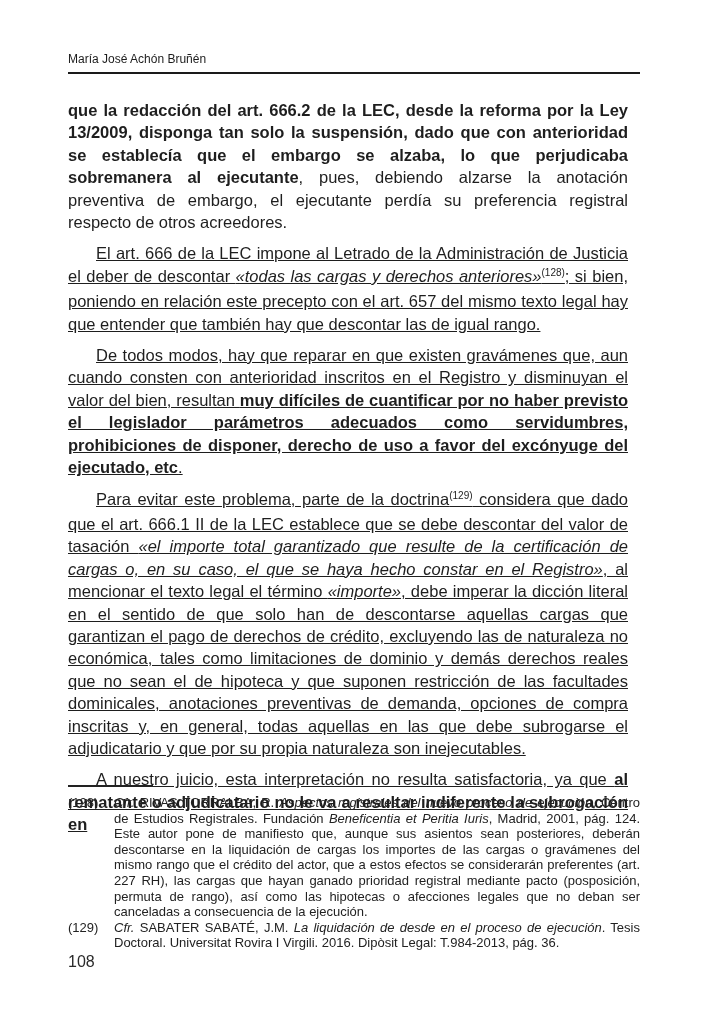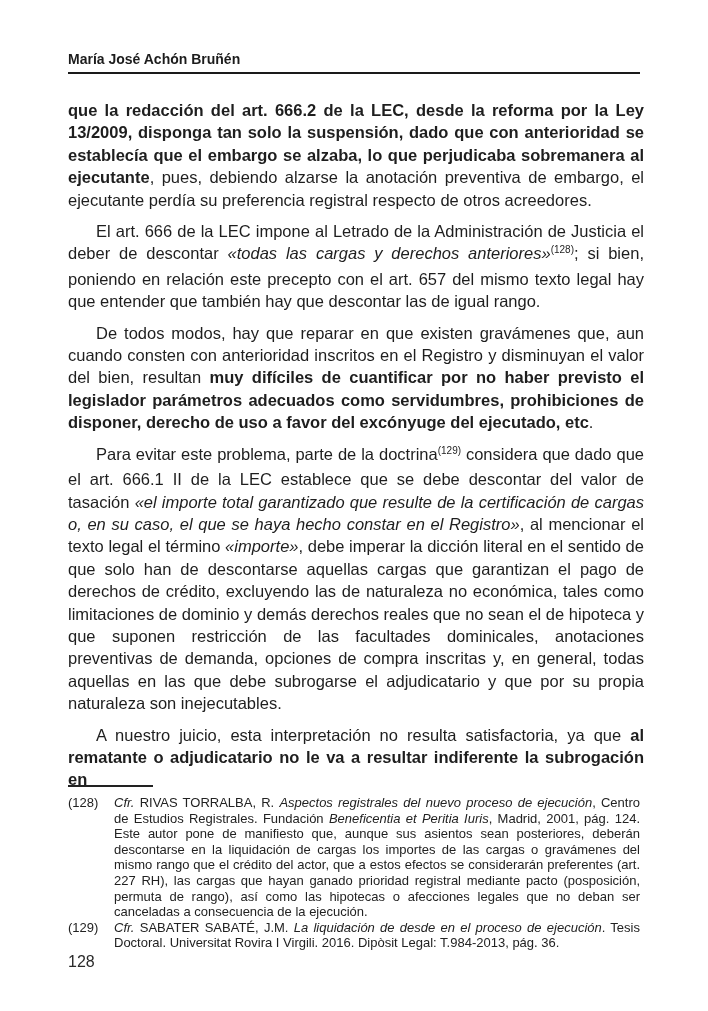--- a/index.html
+++ b/index.html
@@ -10,45 +10,44 @@
     background: #ffffff;
     font-family: "Liberation Sans", "DejaVu Sans", sans-serif;
     color: #1e1e1e;
     overflow: hidden;
   }
   .running-header {
     position: absolute;
     left: 68px;
     right: 68px;
     top: 50px;
-    font-size: 14px;
+    font-size: 12px;
     line-height: 18px;
     color: #1c1c1c;
-    font-weight: bold;
   }
   .header-rule {
     position: absolute;
     left: 68px;
     right: 68px;
     top: 72px;
     border-top: 2px solid #1a1a1a;
   }
   .content {
     position: absolute;
     left: 68px;
-    right: 64px;
+    right: 80px;
     top: 99px;
     font-size: 16.5px;
     line-height: 22.4px;
     text-align: justify;
     hyphens: auto;
     -webkit-hyphens: auto;
   }
   .content p { margin: 0 0 9px 0; }
-  .content p.indent { text-indent: 28px; }
+  .content p.indent { text-indent: 28px; text-decoration: underline; }
   .content p.justify-last { text-align-last: justify; }
   .b { font-weight: bold; }
   .i { font-style: italic; }
   .sup {
     font-size: 10px;
     vertical-align: baseline;
     position: relative;
     top: -6px;
   }
   .footnotes {
@@ -103,15 +102,15 @@
       <span class="fn-label">(128)</span>
       <div class="fn-text"><span class="i">Cfr.</span><span> RIVAS TORRALBA, R. </span><span class="i">Aspectos registrales del nuevo proceso de ejecución</span><span>, Centro de Estudios Registrales. Fundación </span><span class="i">Beneficentia et Peritia Iuris</span><span>, Madrid, 2001, pág. 124. Este autor pone de manifiesto que, aunque sus asientos sean posteriores, deberán descontarse en la liquidación de cargas los importes de las cargas o gravámenes del mismo rango que el crédito del actor, que a estos efectos se considerarán preferentes (art. 227 RH), las cargas que hayan ganado prioridad registral mediante pacto (posposición, permuta de rango), así como las hipotecas o afecciones legales que no deban ser canceladas a consecuencia de la ejecución.</span></div>
     </div>
 
     <div class="footnote">
       <span class="fn-label">(129)</span>
       <div class="fn-text"><span class="i">Cfr.</span><span> SABATER SABATÉ, J.M. </span><span class="i">La liquidación de desde en el proceso de ejecución</span><span>. Tesis Doctoral. Universitat Rovira I Virgili. 2016. Dipòsit Legal: T.984-2013, pág. 36.</span></div>
     </div>
   </div>
 
-  <div class="page-number">128</div>
+  <div class="page-number">108</div>
 
 </div>
 
 </body></html>

